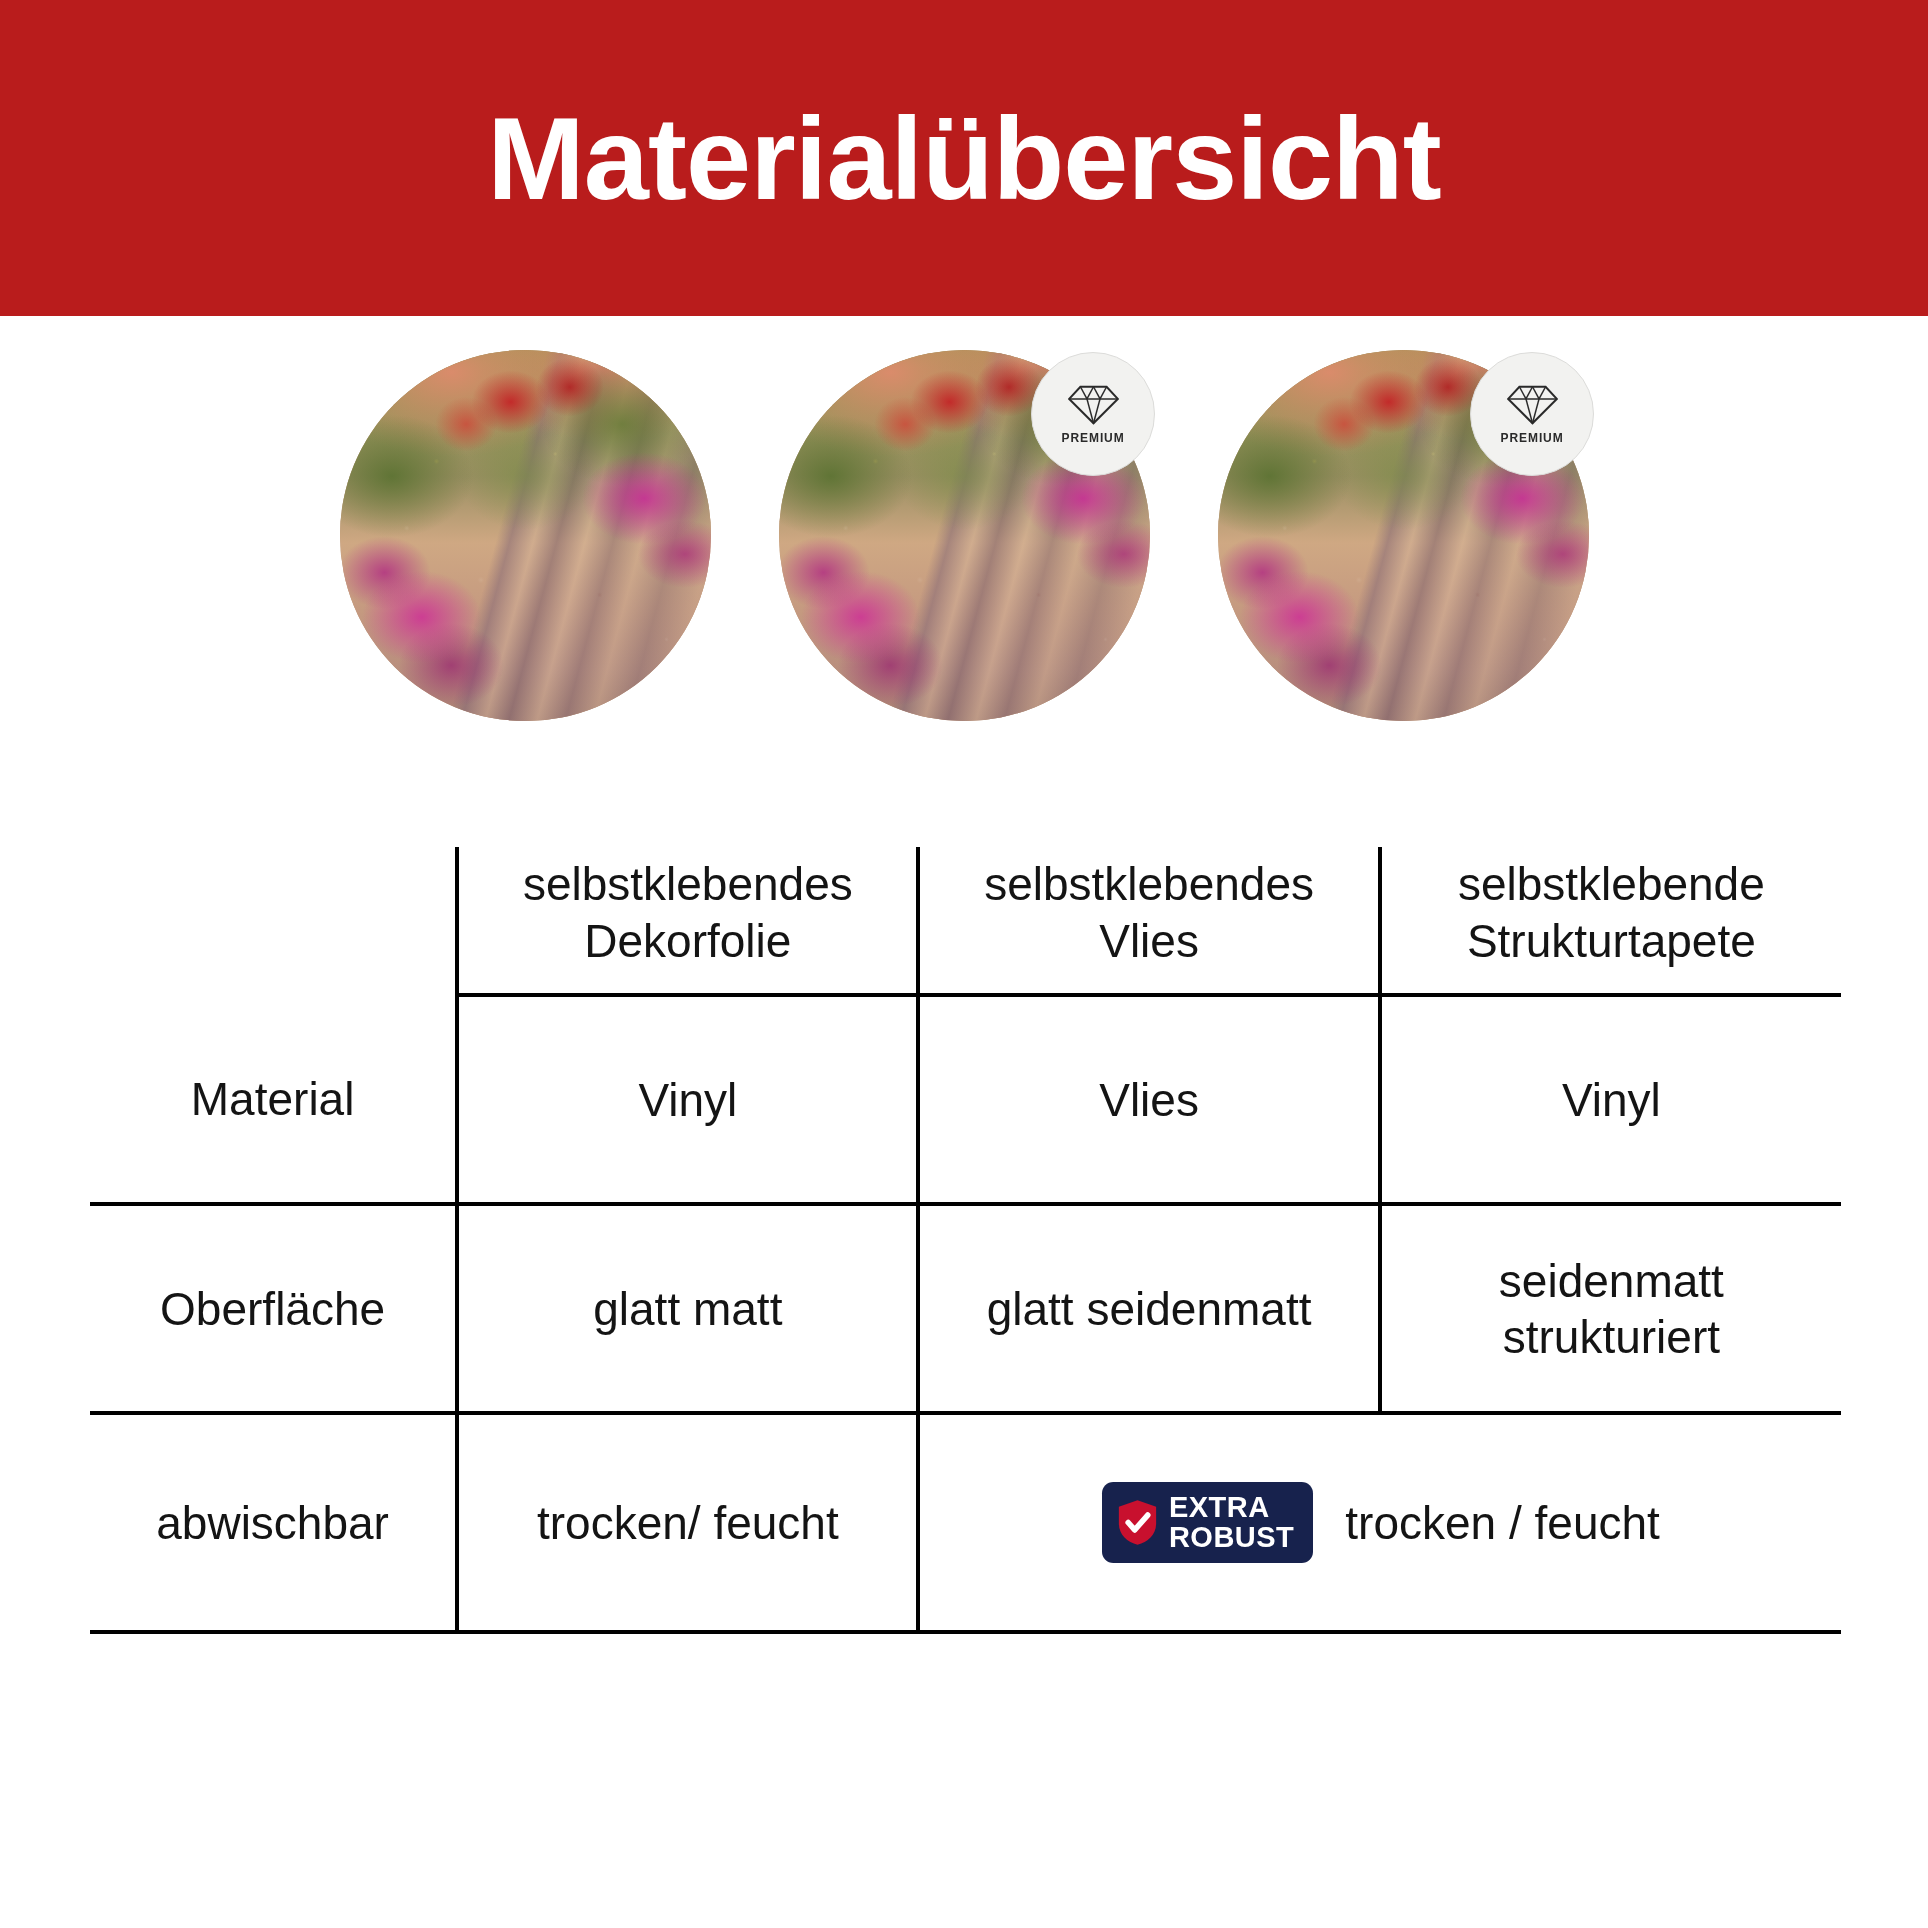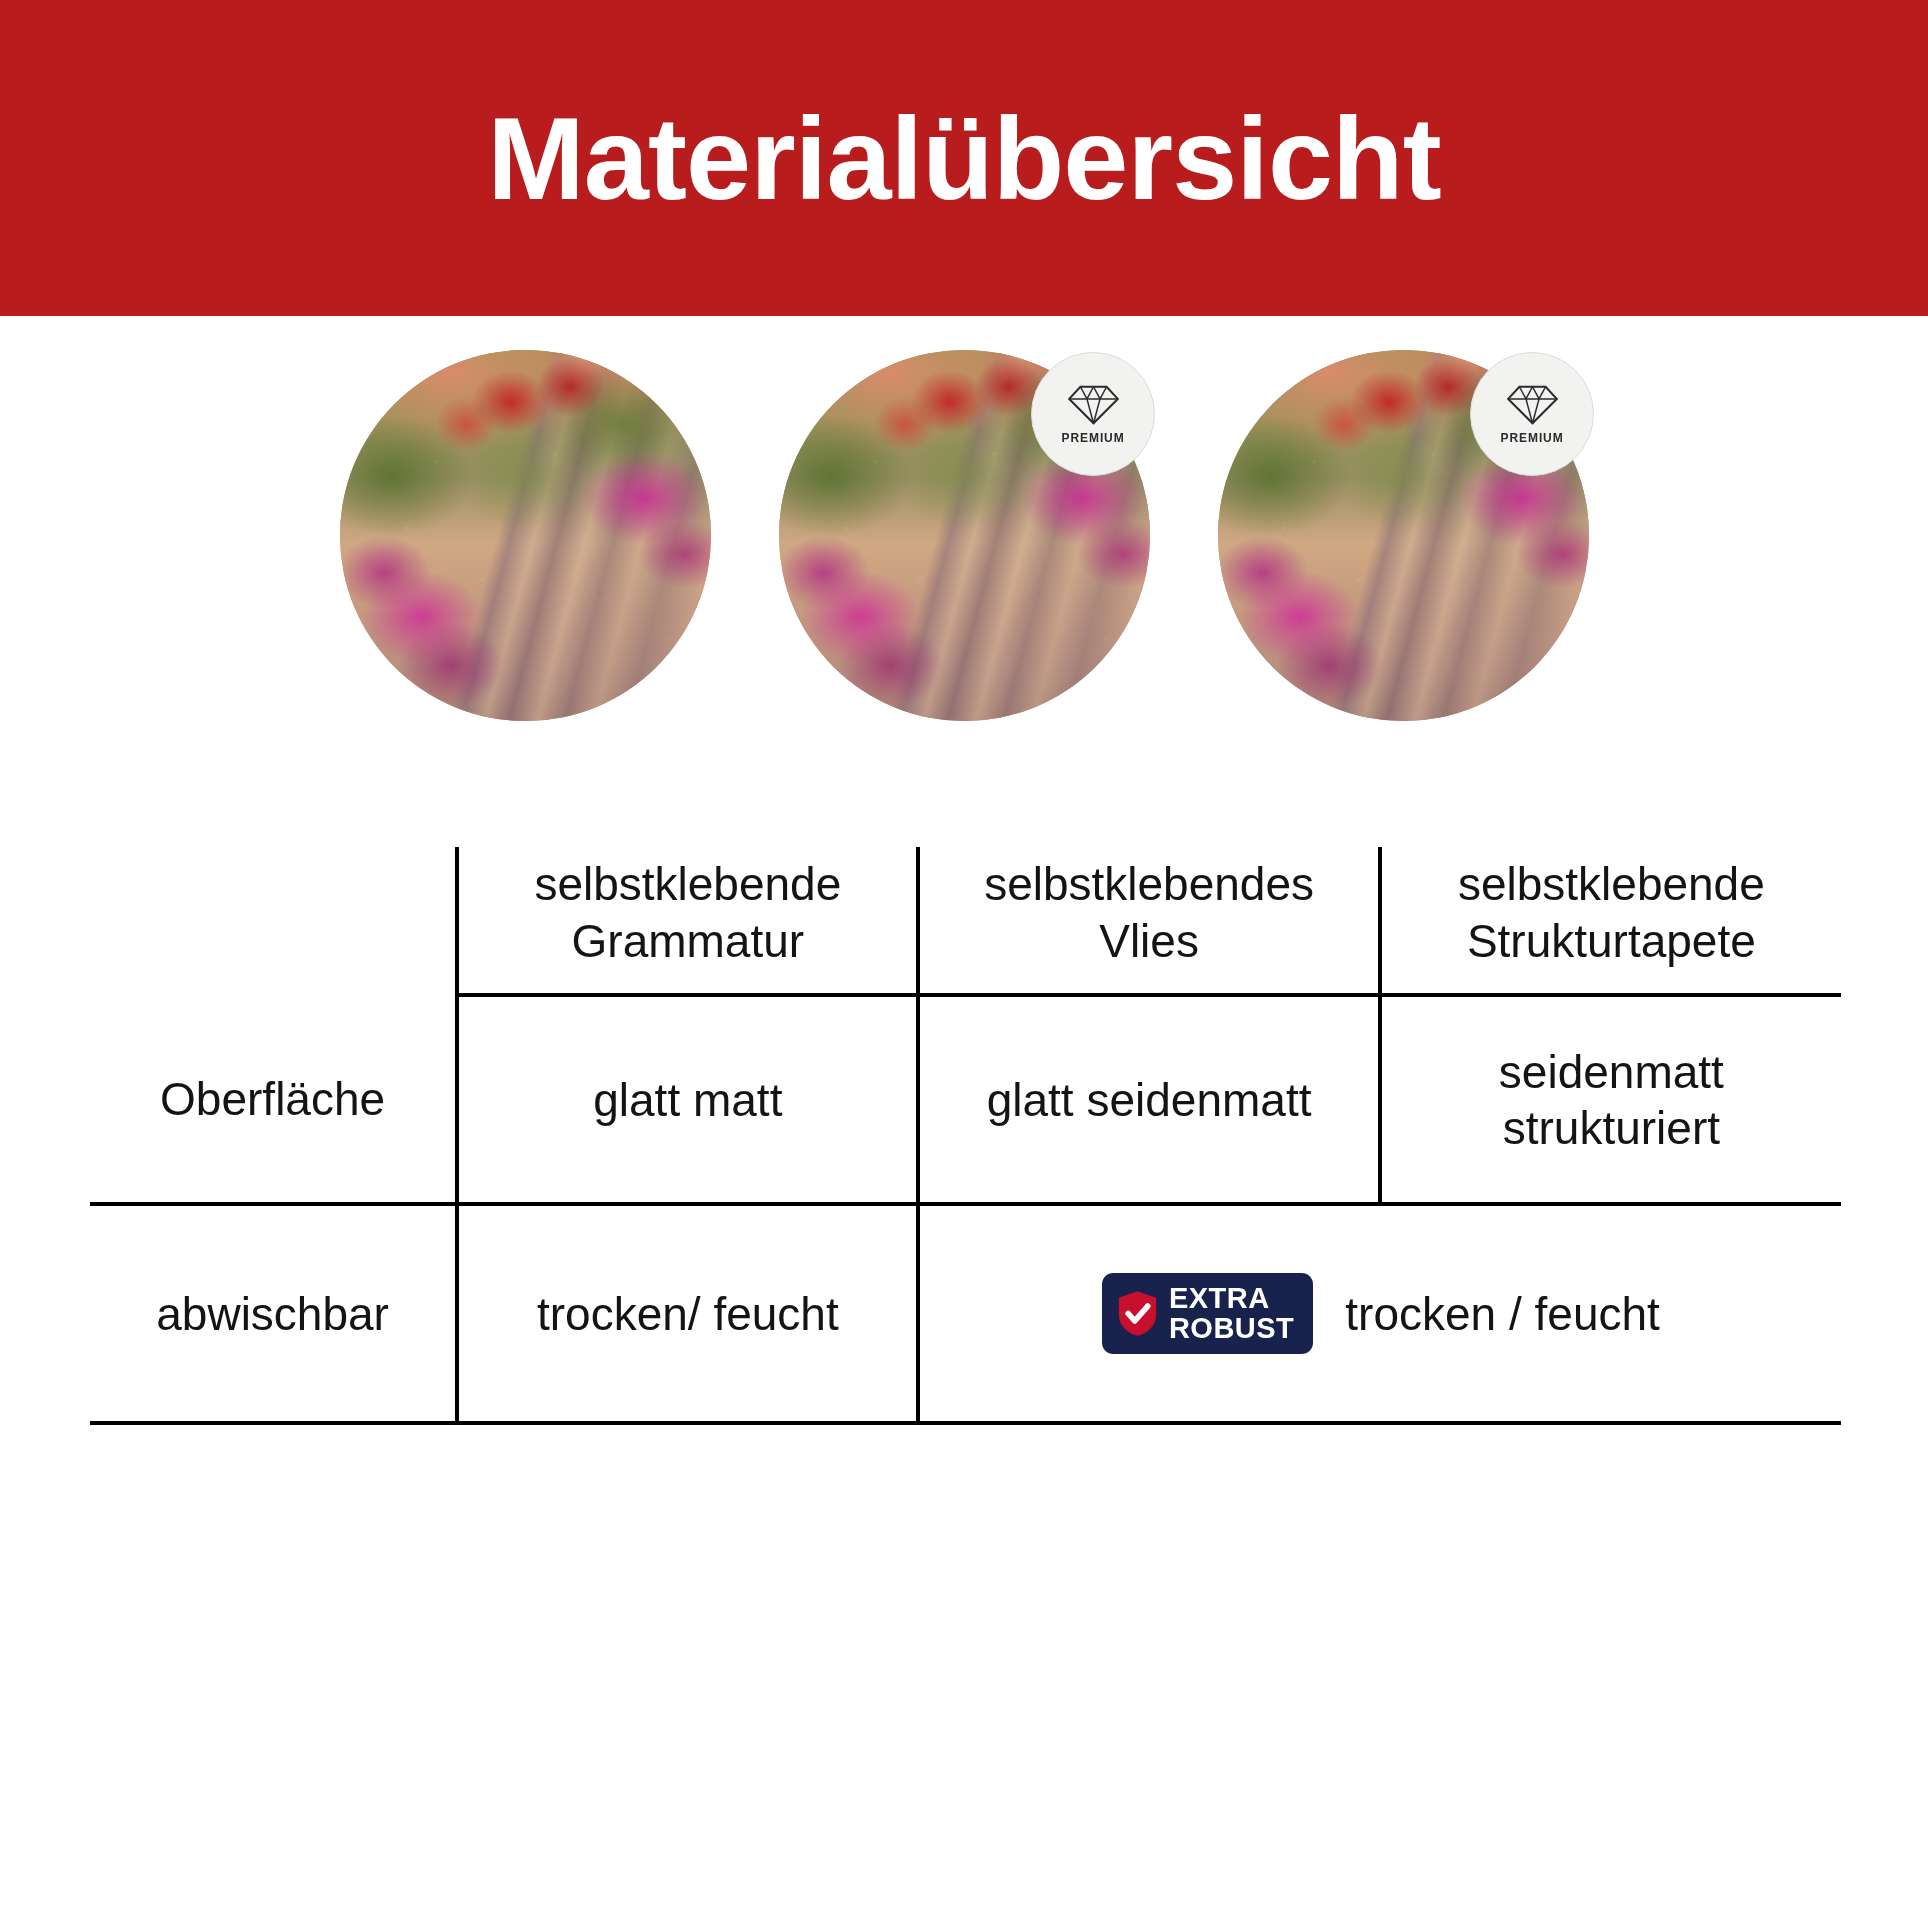--- a/index.html
+++ b/index.html
@@ -277,25 +277,31 @@
   <table class="spec">
     <colgroup>
       <col class="col-label">
         <col class="col-data">
         <col class="col-data">
         <col class="col-data">
     </colgroup>
     <tbody>
       <tr class="head">
         <td class="col-label"></td>
-        <td class="col-data sep">selbstklebende Grammatur</td>
+        <td class="col-data sep">selbstklebendes Dekorfolie</td>
         <td class="col-data sep">selbstklebendes Vlies</td>
         <td class="col-data sep">selbstklebende Strukturtapete</td>
       </tr>
 
+      <tr class="body row-material">
+        <td class="col-label">Material</td>
+        <td class="col-data sep">Vinyl</td>
+        <td class="col-data sep">Vlies</td>
+        <td class="col-data sep">Vinyl</td>
+      </tr>
 
 
       <tr class="body row-oberflaeche">
         <td class="col-label">Oberfläche</td>
         <td class="col-data sep">glatt matt</td>
         <td class="col-data sep">glatt seidenmatt</td>
         <td class="col-data sep">seidenmatt strukturiert</td>
       </tr>
 
       <tr class="body row-abwischbar">

